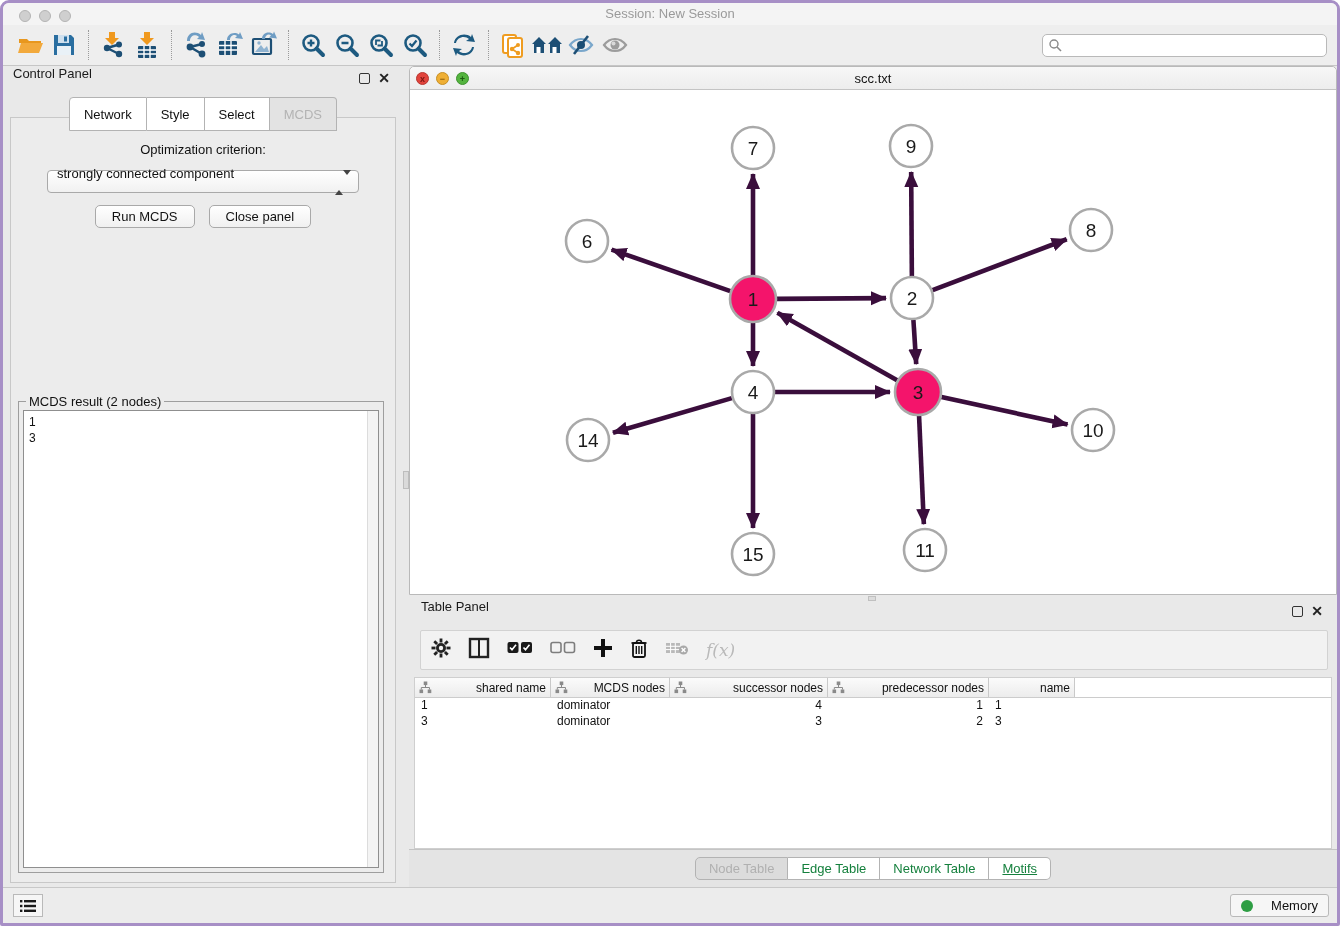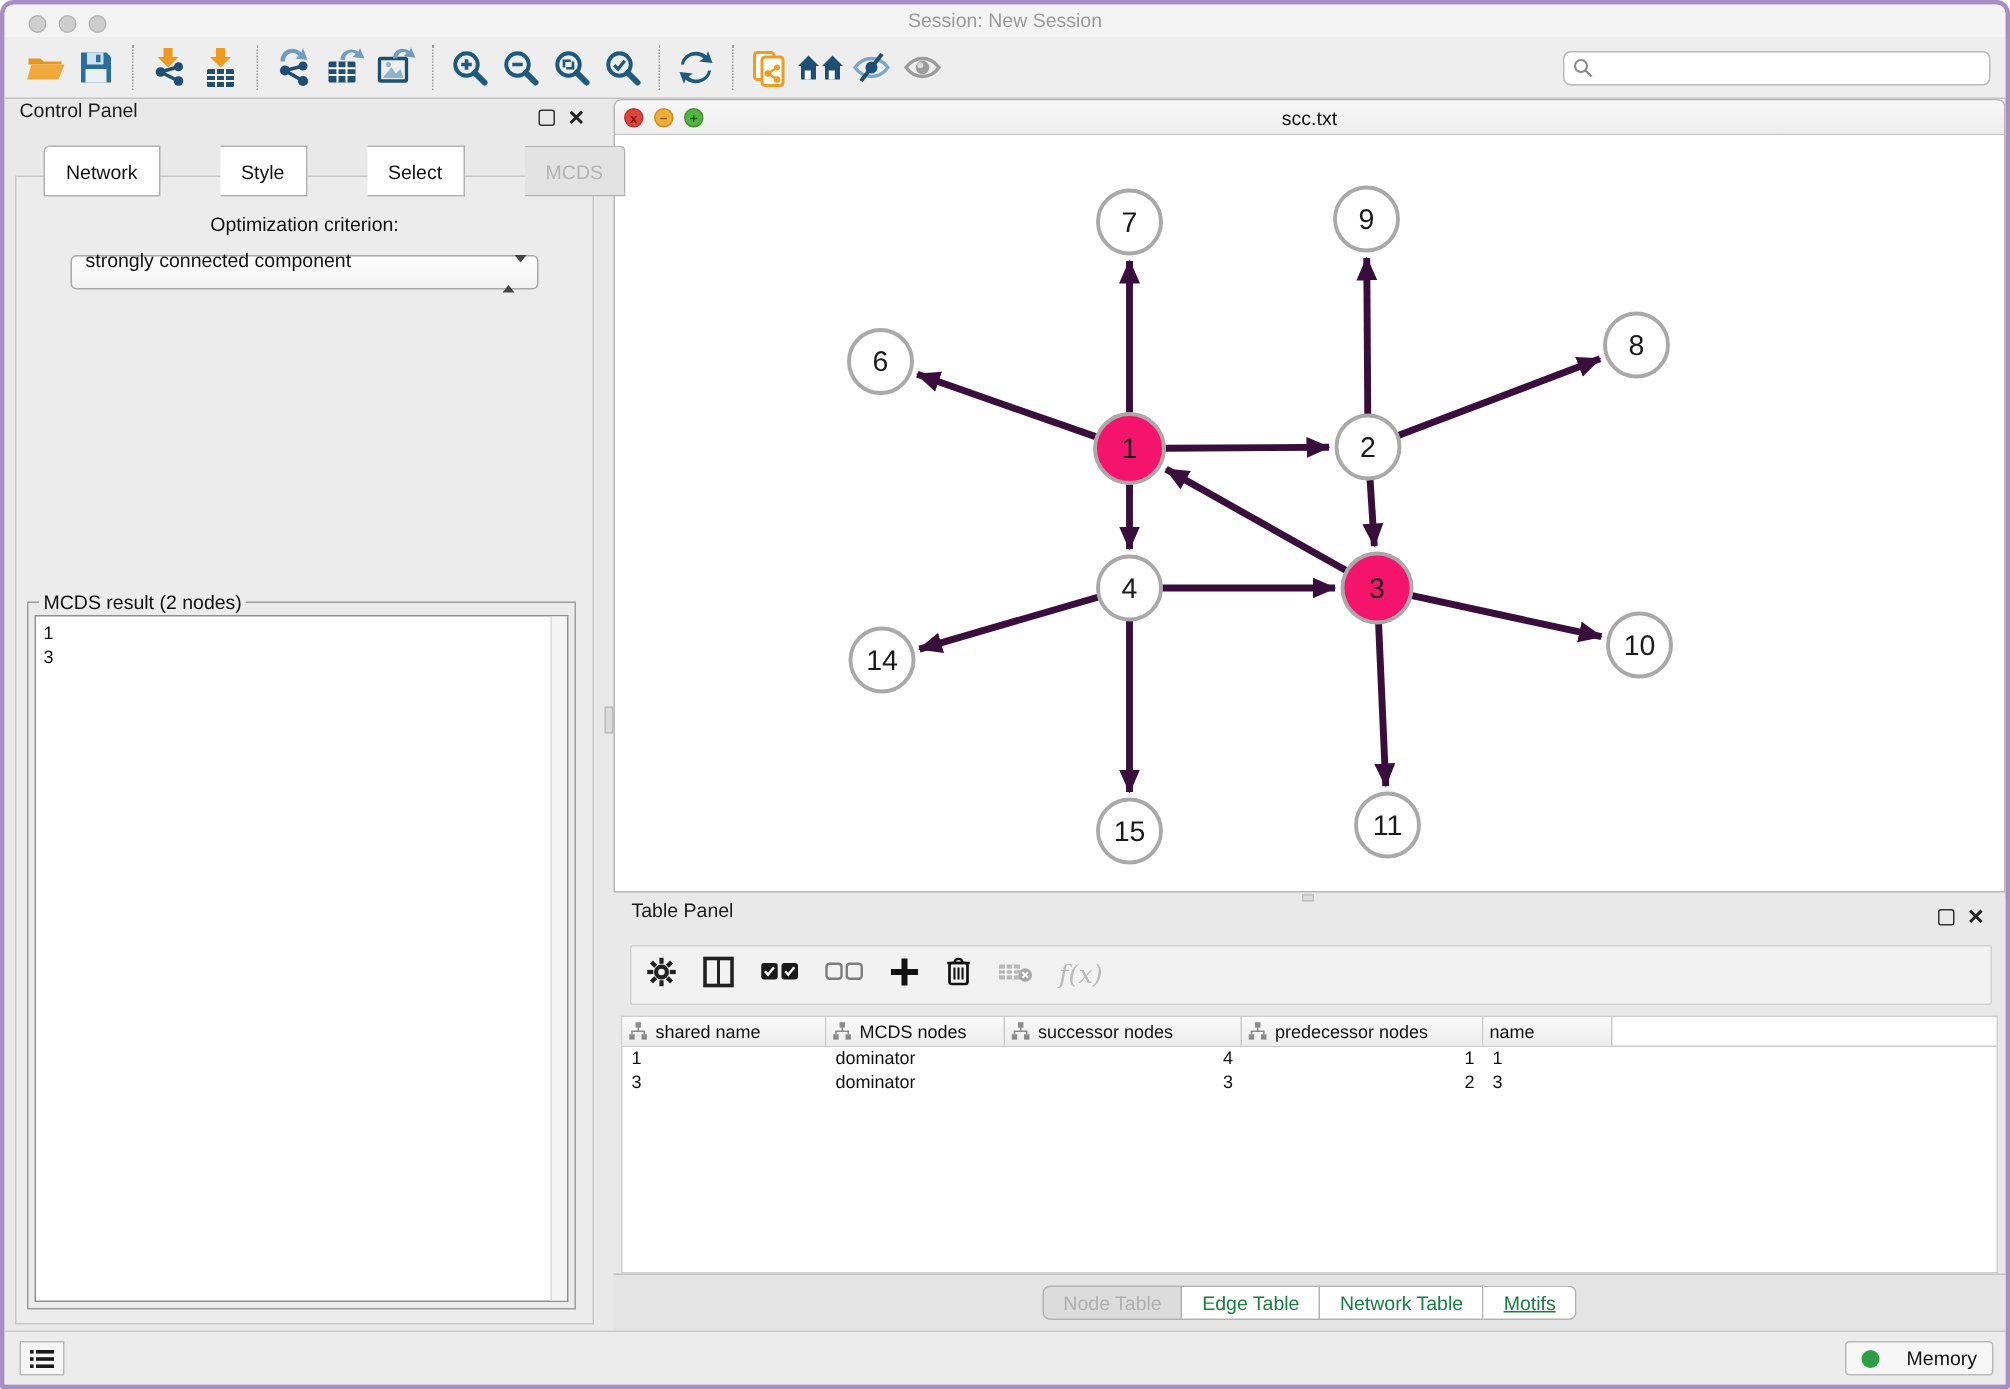--- a/index.html
+++ b/index.html
@@ -24,21 +24,21 @@
   .search-box input { border:none; outline:none; flex:1; font-size:12px; background:transparent; font-family:"Liberation Sans",sans-serif; }
 
   
   .control-panel { position:absolute; left:0; top:63px; width:400px; bottom:36px; background:#e9e9e9; }
   .panel-head { position:absolute; left:0; top:0; right:0; height:27px; }
   .panel-head .ph-title { position:absolute; left:10px; top:0; font-size:13px; color:#1a1a1a; }
   .float-ico { position:absolute; top:7px; width:11px; height:11px; border:1.5px solid #333; border-radius:2px; }
   .close-ico { position:absolute; top:5px; font-size:14px; font-weight:bold; color:#222; line-height:14px; }
   .cp-tabs { position:absolute; left:0; right:0; top:31px; height:21px; display:flex; justify-content:center; z-index:2; }
   .tab { height:21px; padding:16px 14px; background:#fff; border:1px solid #b3b3b3; border-left:none;
-    font-size:13px; color:#111; display:flex; align-items:center;margin-left:40px; }
+    font-size:13px; color:#111; display:flex; align-items:center; }
   .tab:first-child { border-left:1px solid #b3b3b3; border-radius:4px 0 0 0; }
   .tab:last-child  { border-radius:0 4px 0 0; }
   .tab.active { background:#e3e3e3; color:#b3b3b3; }
   .cp-body { position:absolute; left:7px; right:7px; top:51px; bottom:4px;
     background:#ececec; border:1px solid #c8c8c8; }
   .opt-label { margin-top:24px; text-align:center; font-size:13px; color:#111; }
   .criterion { position:relative; margin:13px auto 0; width:312px; height:23px; background:linear-gradient(#ffffff,#f1f1f1);
     border:1px solid #a9a9a9; border-radius:4px; font-size:13px; color:#111;
     display:flex; align-items:center; padding:0 22px 16px 9px; }
   .spin { position:absolute; right:7px; top:4px; }
@@ -75,21 +75,21 @@
 
   
   .table-panel { position:absolute; left:406px; top:596px; right:0; bottom:36px; background:#e9e9e9; }
   .tp-toolbar { position:absolute; left:11px; right:9px; top:31px; height:40px; background:#f2f2f2;
     border:1px solid #d2d2d2; border-radius:2px; display:flex; align-items:center; padding:0 10px; gap:17px; }
   .fx { font-family:"DejaVu Serif",serif; font-style:italic; font-size:17px; color:#b9b9b9; }
   .tp-table { position:absolute; left:5px; right:5px; top:78px; bottom:38px; background:#fff; border:1px solid #cfcfcf; }
   .thead { display:flex; height:20px; border-bottom:1px solid #cccccc; }
   .th { background:linear-gradient(#fbfbfb,#ececec); border-right:1px solid #c9c9c9; font-size:12px; color:#111;
     display:flex; align-items:center; padding:0 4px; gap:5px; }
-  .th .th-label { flex:1; text-align:left; }
+  .th .th-label { flex:1; text-align:right; }
   .trow { display:flex; height:16px; font-size:12px; color:#111; }
   .td { padding:0 6px; overflow:hidden; white-space:nowrap; }
   .td.r { text-align:right; }
   .tp-bottom { position:absolute; left:0; right:0; bottom:0; height:38px; background:#e4e4e4; border-top:1px solid #c4c4c4; }
   .tp-tabs { position:absolute; left:0; right:0; top:7px; display:flex; justify-content:center; }
   .btab { height:23px; padding:0 13px; background:#fff; border:1px solid #b3b3b3; border-left:none;
     font-size:13px; color:#15803d; display:flex; align-items:center; }
   .btab:first-child { border-left:1px solid #b3b3b3; border-radius:5px 0 0 5px; }
   .btab:last-child { border-radius:0 5px 5px 0;text-decoration:underline; }
   .btab.active { background:#dcdcdc; color:#b0b0b0; }
@@ -265,20 +265,24 @@
       <span class="tab">Network</span>
       <span class="tab">Style</span>
       <span class="tab">Select</span>
       <span class="tab active">MCDS</span>
     </div>
     <div class="cp-body">
       <div class="opt-label">Optimization criterion:</div>
       <div class="criterion">
         <span>strongly connected component</span>
         <span class="spin"><span class="up"></span><span class="dn"></span></span>
+      </div>
+      <div class="btn-row">
+        <span class="pbtn">Run MCDS</span>
+        <span class="pbtn">Close panel</span>
       </div>
       <div class="result-box">
         <span class="result-legend">MCDS result (2 nodes)</span>
         <div class="result-inner">
           <div>1</div>
           <div>3</div>
           <div class="result-scroll"></div>
         </div>
       </div>
     </div>

